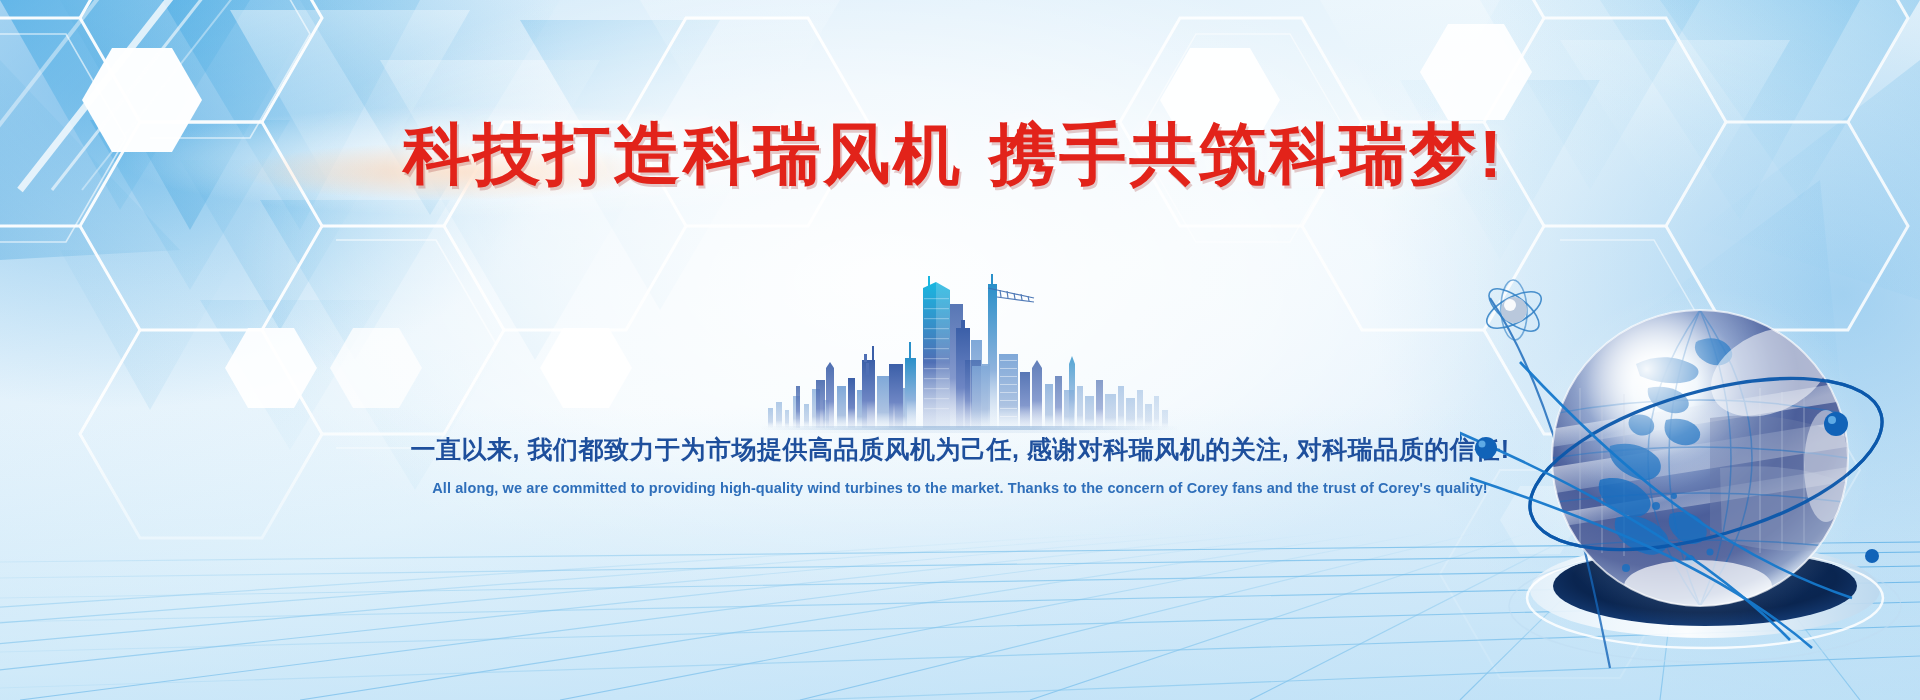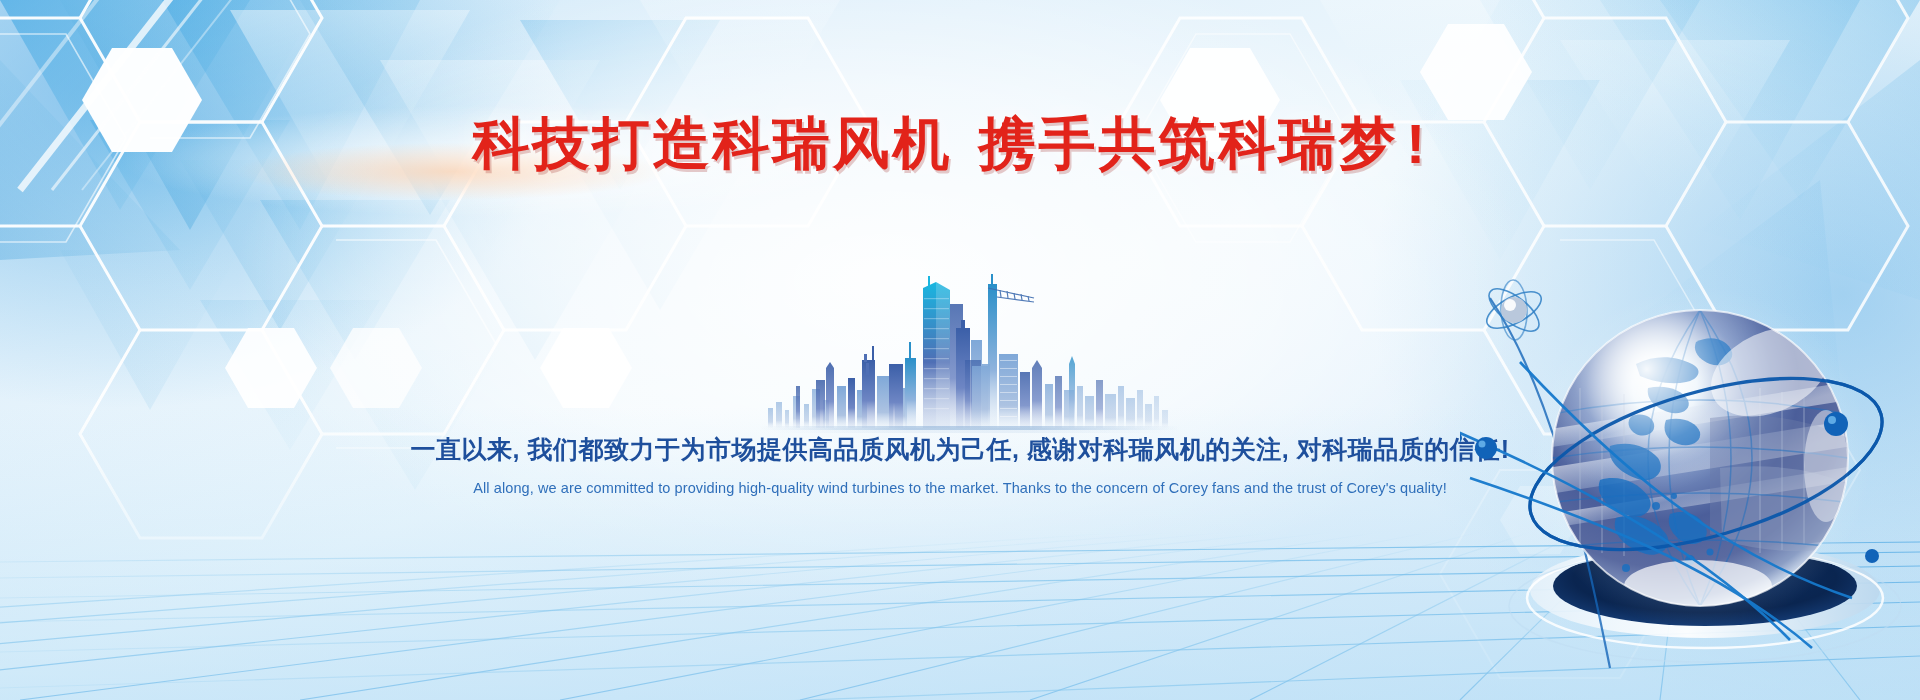--- a/index.html
+++ b/index.html
@@ -52,29 +52,28 @@
     position: absolute;
     left: 0; right: 0;
     top: 0;
     text-align: center;
   }
 
   .headline {
     position: absolute;
     top: 118px;
     left: 0; right: 12px;
-    font-size: 57px;
+    font-size: 67px;
     line-height: 1.08;
     font-weight: 700;
     letter-spacing: 3px;
     color: #e2231a;
     text-shadow: 2px 3px 0 rgba(150,20,12,0.22),
                  0 0 26px rgba(255,255,255,0.75);
     white-space: nowrap;
-    font-family: Liberation Mono, monospace;
   }
   .headline .seg2 { margin-left: 26px; }
 
   .subtitle-cn {
     position: absolute;
     top: 432px;
     left: 0; right: 0;
     font-size: 25px;
     line-height: 1.4;
     font-weight: 600;
@@ -82,21 +81,21 @@
     color: #1e4f9c;
     white-space: nowrap;
   }
 
   .subtitle-en {
     position: absolute;
     top: 478px;
     left: 0; right: 0;
     font-size: 14.5px;
     line-height: 1.4;
-    font-weight: 400;
+    font-weight: 700;
     letter-spacing: 0.1px;
     color: #2f6fba;
     white-space: nowrap;
   }
 
   
   .city {
     position: absolute;
     left: 760px;
     top: 268px;

